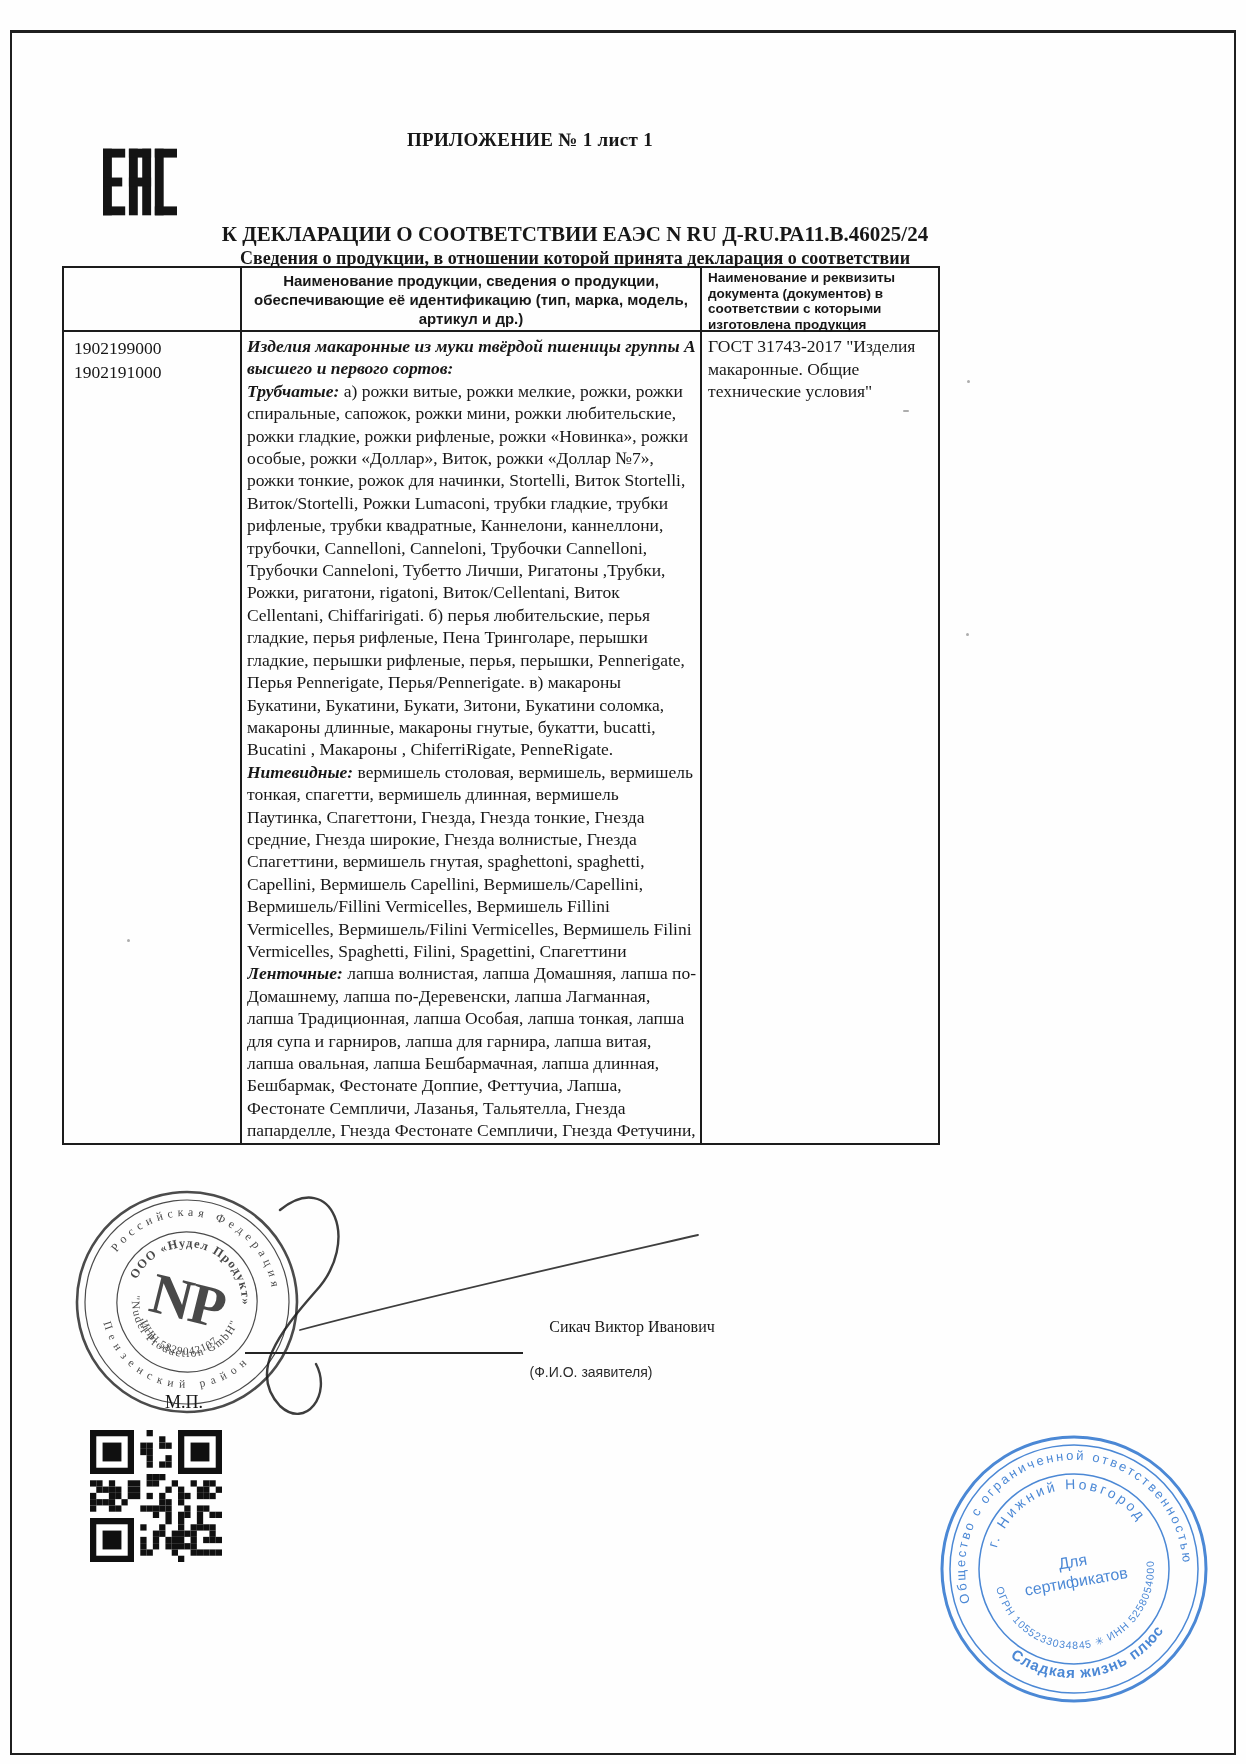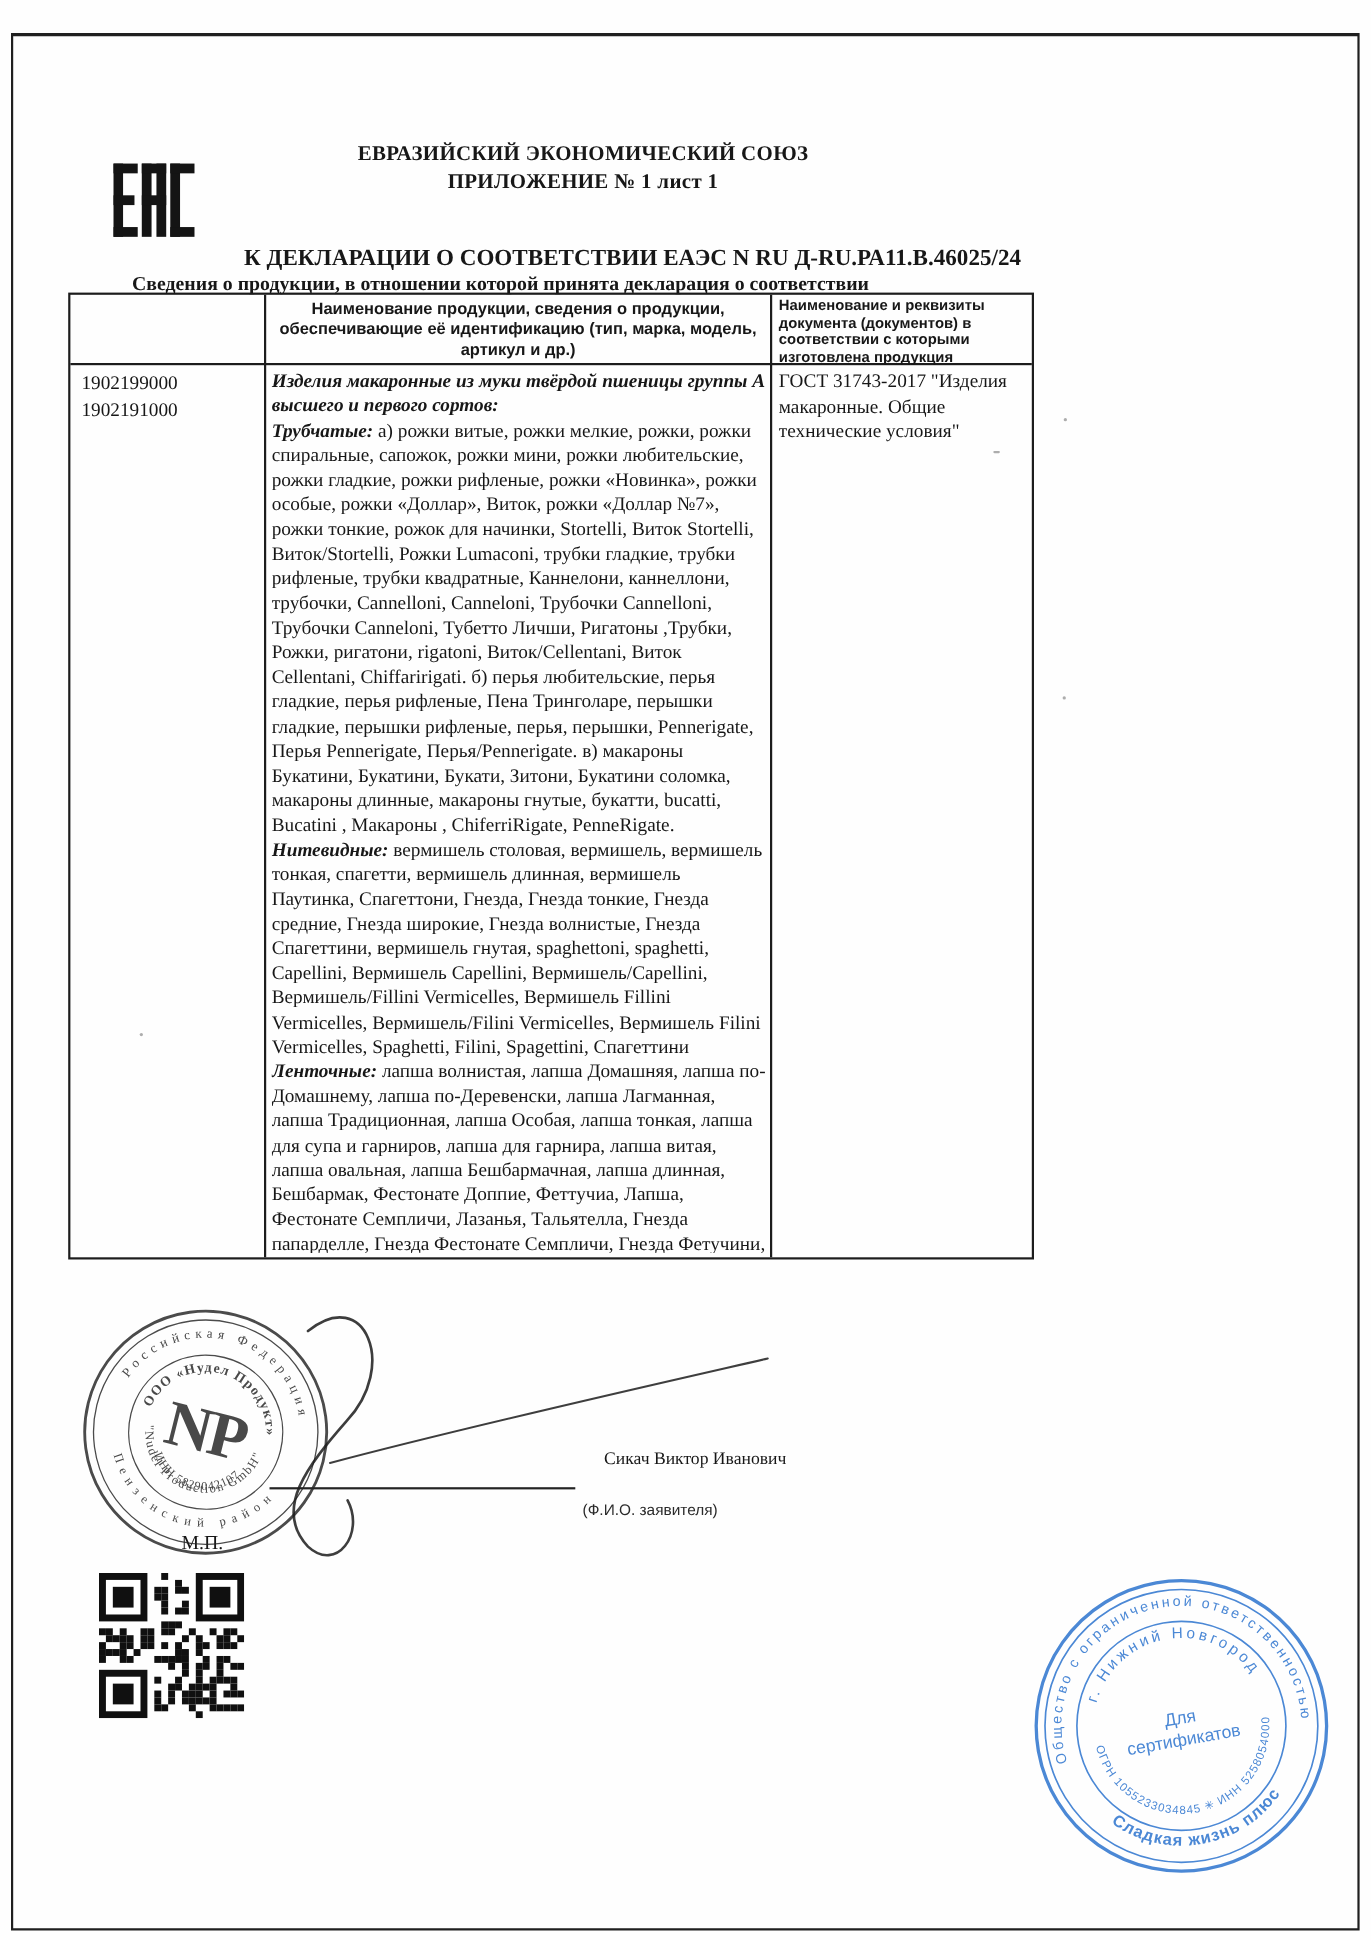--- a/index.html
+++ b/index.html
@@ -4,21 +4,21 @@
 <style>
   html,body{margin:0;padding:0;}
   body{
     width:1246px;height:1764px;position:relative;background:#fefefe;
     font-family:"Liberation Serif", serif;color:#171717;overflow:hidden;
   }
   .abs{position:absolute;}
   .page-frame{left:10px;top:30px;width:1222px;height:1720px;border:2px solid #1f1f1f;border-top-width:3px;}
   .title-block{left:180px;top:127px;width:700px;text-align:center;font-weight:bold;font-size:19px;line-height:26px;letter-spacing:.3px;}
   .decl-line{left:120px;top:222px;width:910px;text-align:center;font-weight:bold;font-size:21px;}
-  .subtitle{left:120px;top:248px;width:910px;text-align:left;font-weight:bold;font-size:18px;}
+  .subtitle{left:120px;top:248px;width:910px;text-align:center;font-weight:bold;font-size:18px;}
   
   .tbl{left:62px;top:266px;width:874px;height:875px;border:2px solid #1c1c1c;}
   .vline{top:0;bottom:0;width:0;border-left:2px solid #1c1c1c;}
   .hline{left:0;right:0;height:0;border-top:2px solid #1c1c1c;}
   .hdr{font-family:"Liberation Sans", sans-serif;font-weight:bold;}
   .h1{left:0;top:0;width:176px;height:62px;display:flex;align-items:center;justify-content:center;font-size:15px;text-align:center;}
   .h2{left:179px;top:0;width:456px;height:62px;display:flex;align-items:center;justify-content:center;font-size:15px;line-height:19px;text-align:center;padding:12px 8px;box-sizing:border-box;}
   .h3{left:639px;top:0;width:235px;font-size:13.5px;line-height:15.5px;text-align:left;padding:2px 2px 0 5px;box-sizing:border-box;}
   .c1{left:10px;top:68px;font-size:17.5px;line-height:24px;}
   .c2{left:183px;top:67px;width:450px;height:804px;font-size:17.5px;line-height:22.4px;overflow:hidden;}
@@ -65,21 +65,20 @@
       <rect x="53" y="0" width="12" height="90"></rect>
     <rect x="35" y="0" width="30" height="12"></rect>
       <rect x="35" y="39" width="30" height="12"></rect>
     <rect x="70" y="0" width="12" height="90"></rect>
       <rect x="70" y="0" width="30" height="12"></rect>
     <rect x="70" y="78" width="30" height="12"></rect>
   </g>
 </svg>
 
 <div class="abs title-block">
-  <div>ЕВРАЗИЙСКИЙ ЭКОНОМИЧЕСКИЙ СОЮЗ</div>
   <div>ПРИЛОЖЕНИЕ № 1 лист 1</div>
 </div>
 <div class="abs decl-line">К ДЕКЛАРАЦИИ О СООТВЕТСТВИИ ЕАЭС N RU Д-RU.РА11.В.46025/24</div>
 <div class="abs subtitle">Сведения о продукции, в отношении которой принята декларация о соответствии</div>
 
 <div class="abs tbl">
   <div class="abs vline" style="left:176px;"></div>
   <div class="abs vline" style="left:636px;"></div>
   <div class="abs hline" style="top:62px;"></div>
 

